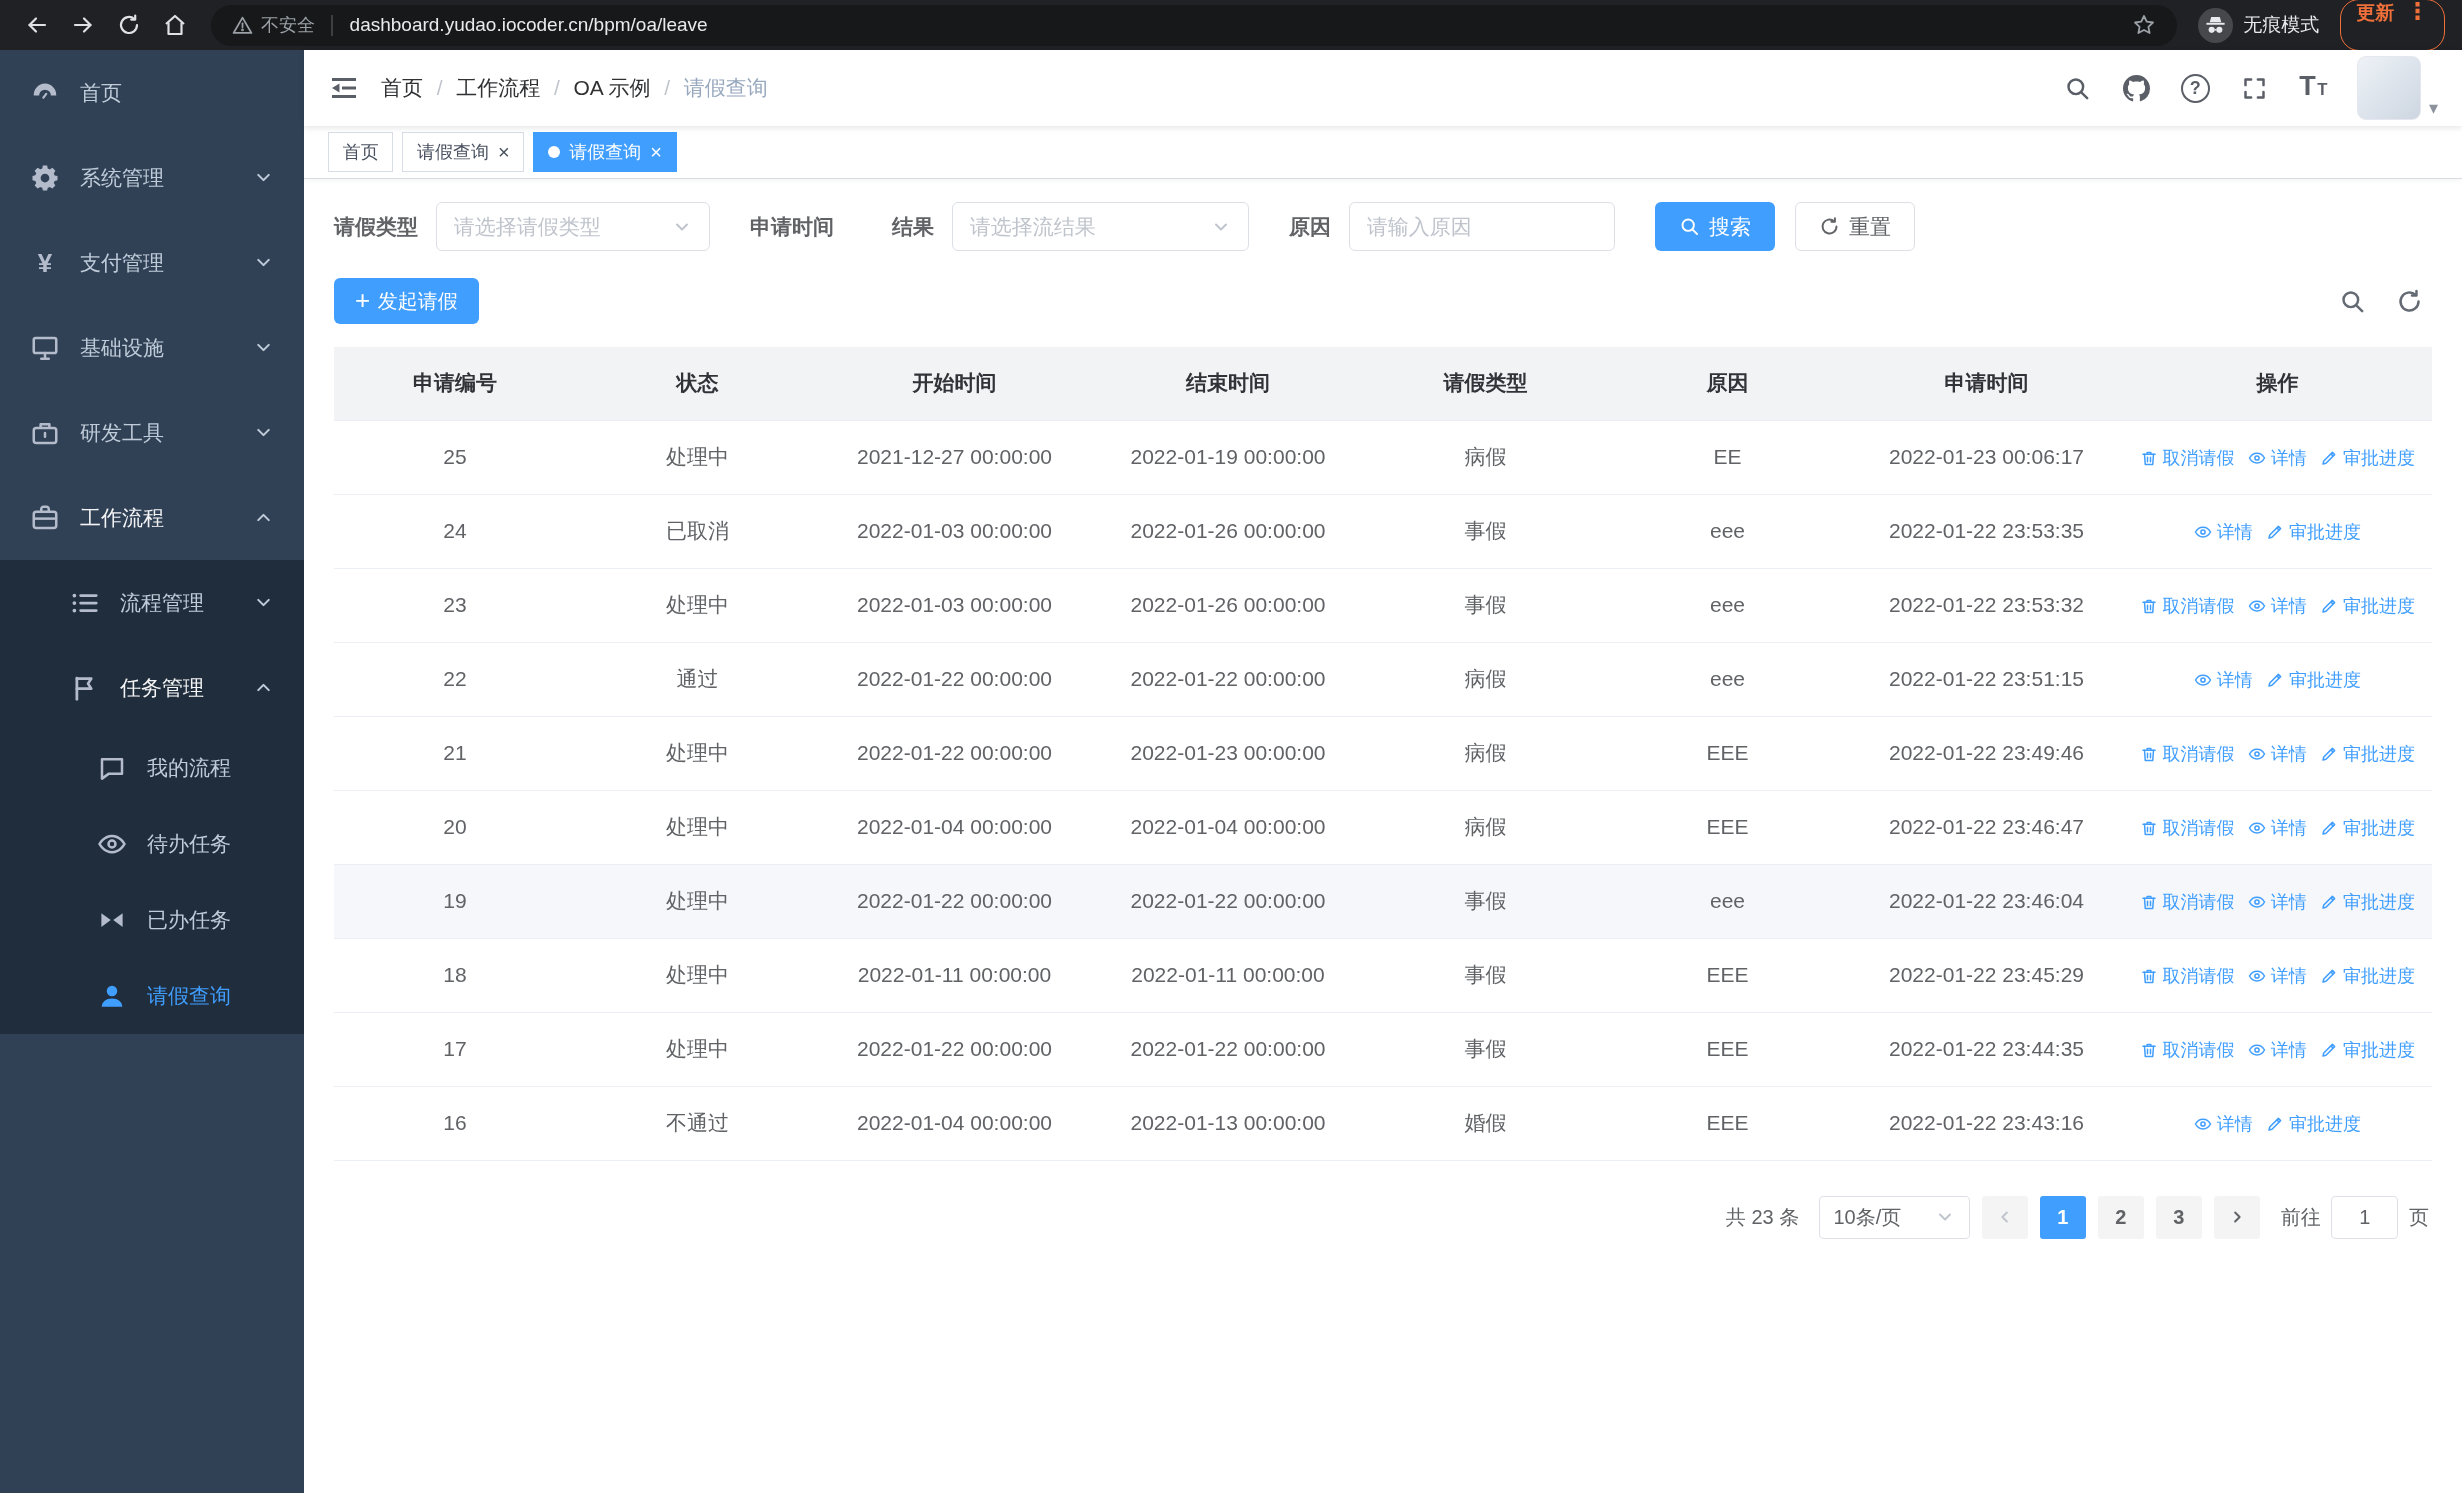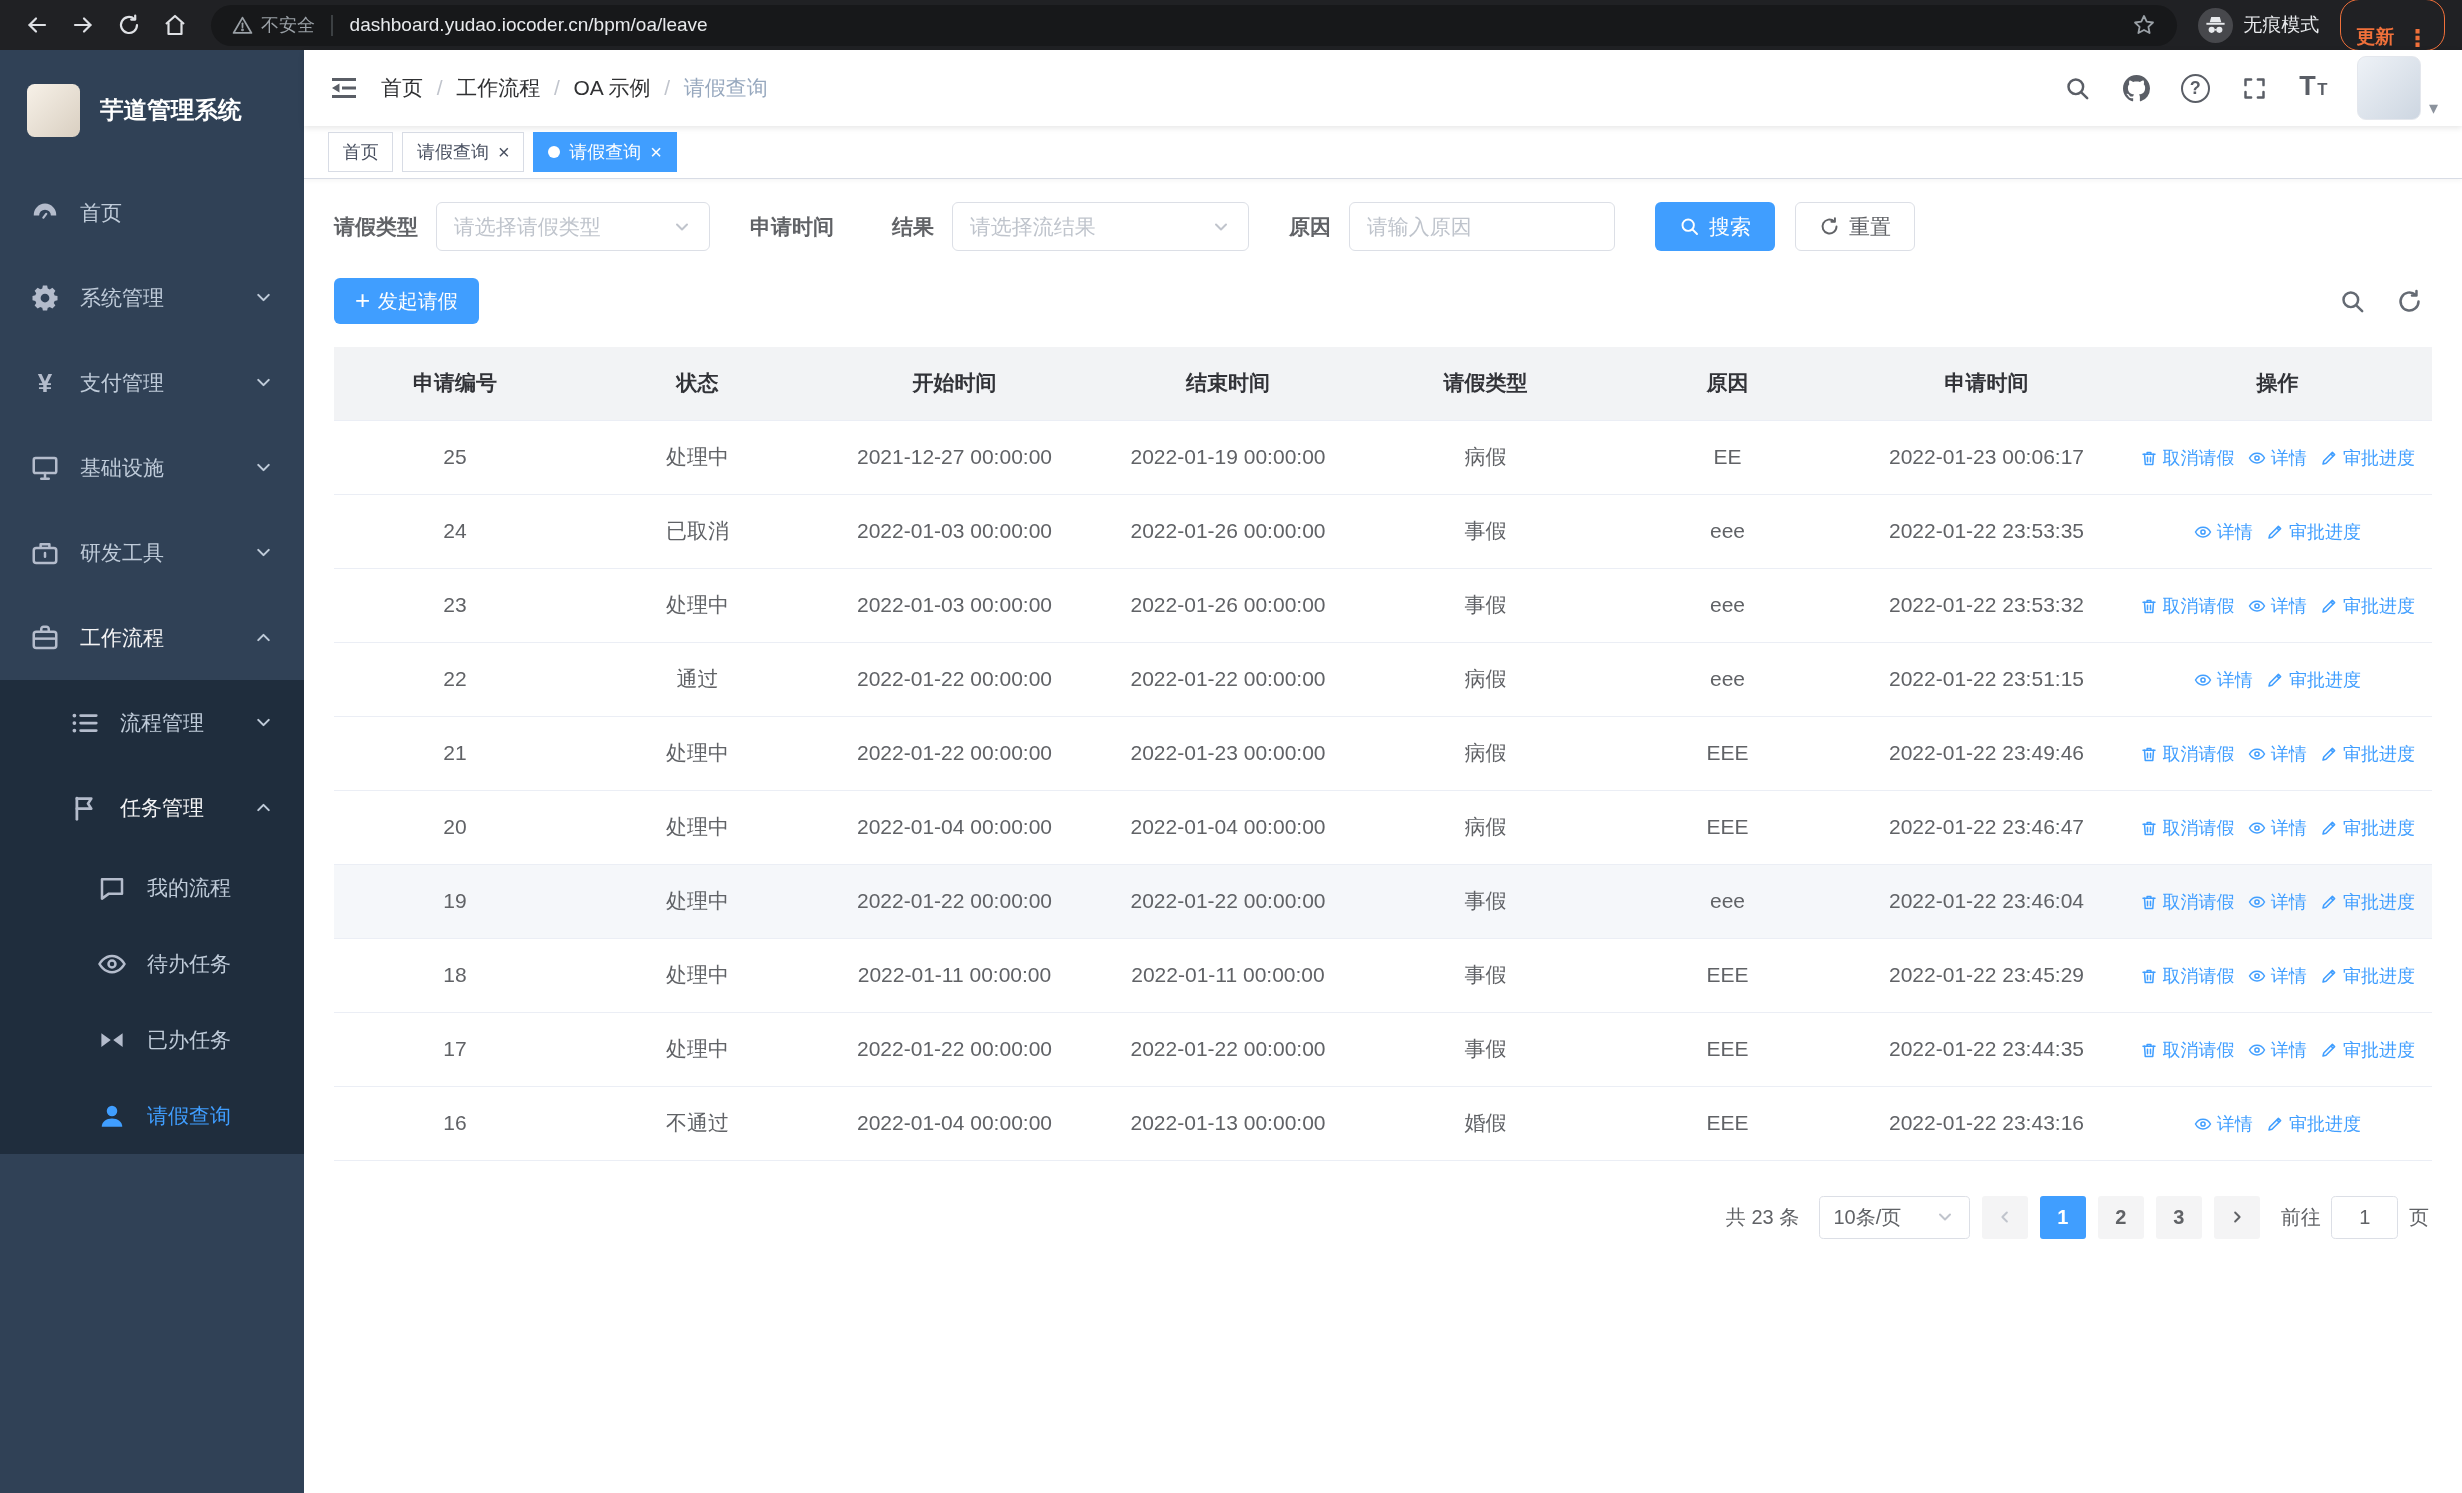--- a/index.html
+++ b/index.html
@@ -14,21 +14,21 @@
   .omnibox { flex:1; height:41px; margin:0 10.6px; background:#17181a; border-radius:20.5px; display:flex; align-items:center; padding:0 21px; gap:9px; min-width:0; cursor:text; }
   .warn { display:flex; align-items:center; gap:7.6px; color:#9aa0a6; font-size:18px; flex:none; }
   .warn .w-ic { width:21px; height:21px; display:block; }
   .ob-sep { width:1.5px; height:21px; background:#3c4043; margin:0 7.6px; flex:none; }
   .url { color:#e8eaed; font-size:19px; white-space:nowrap; }
   .star { margin-left:auto; width:24px; height:24px; color:#9aa0a6; flex:none; cursor:pointer; }
   .incog { display:flex; align-items:center; gap:10.6px; flex:none; margin-left:4.6px; }
   .incog-ic { width:35px; height:35px; border-radius:50%; background:#47484c; color:#e8eaed; display:flex; align-items:center; justify-content:center; }
   .incog-ic span { width:23px; height:23px; display:block; }
   .incog-label { color:#e8eaed; font-size:19px; white-space:nowrap; }
-  .update { display:flex; align-items:flex-end; gap:12px; height:52px; border:1.5px solid #f0703a; border-radius:19px; padding:0 15px; margin-left:15px; color:#f0703a; font-size:19px; font-weight:600; flex:none; cursor:pointer; white-space:nowrap; }
+  .update { display:flex; align-items:flex-start; gap:12px; height:52px; border:1.5px solid #f0703a; border-radius:19px; padding:0 15px; margin-left:15px; color:#f0703a; font-size:19px; font-weight:600; flex:none; cursor:pointer; white-space:nowrap; }
   .update .dots { font-size:23px; line-height:1; }
 
   
   .app { display:flex; height:1443px; }
 
   aside { width:304px; flex:none; background:#304156; display:flex; flex-direction:column; }
   .logo { height:120px; display:flex; align-items:center; gap:20px; padding-left:27px; flex:none; }
   .logo-img { width:53px; height:53px; border-radius:7.6px; background:linear-gradient(135deg,#f7f1e8,#d9cfc1); flex:none; }
   .logo-title { color:#fff; font-size:23.6px; font-weight:700; white-space:nowrap; }
   #menu-root { flex:1; overflow:hidden; }
@@ -189,24 +189,20 @@
     <span class="incog-label">无痕模式</span>
   </div>
   <div class="update">
     <span>更新</span>
     <span class="dots">⋮</span>
   </div>
 </div>
 
 <div class="app">
   <aside>
-    <div class="logo">
-      <div class="logo-img"></div>
-      <div class="logo-title">芋道管理系统</div>
-    </div>
     <nav id="menu-root">
         <div class="menu-item lvl1">
           <span class="mi-icon">
             <svg viewBox="0 0 24 24" fill="currentColor">
               <path d="M12 4.5a9 9 0 0 0-9 9.5h4.3a4.7 4.7 0 1 1 9.4 0H21a9 9 0 0 0-9-9.5z"></path>
               <rect x="11.1" y="11.5" width="1.8" height="5.5" rx="0.9" transform="rotate(38 12 14)"></rect>
             </svg>
           </span>
           <span class="mi-label">首页</span>
         </div>

